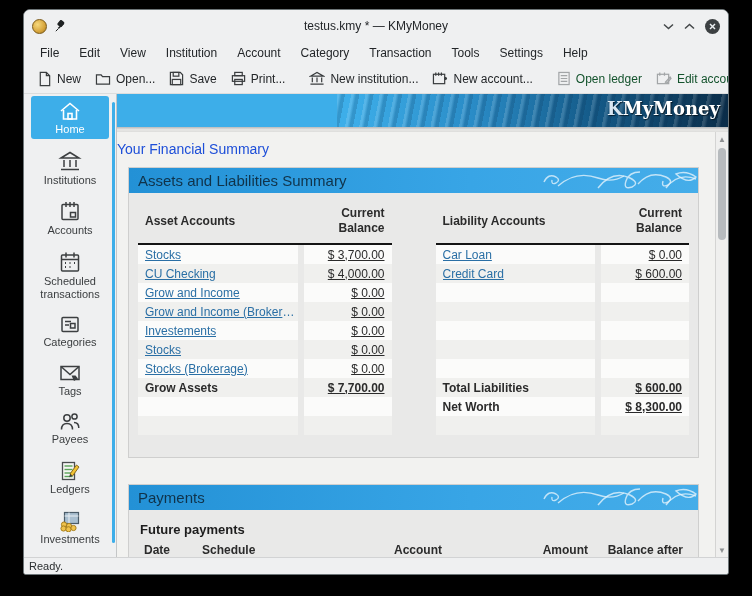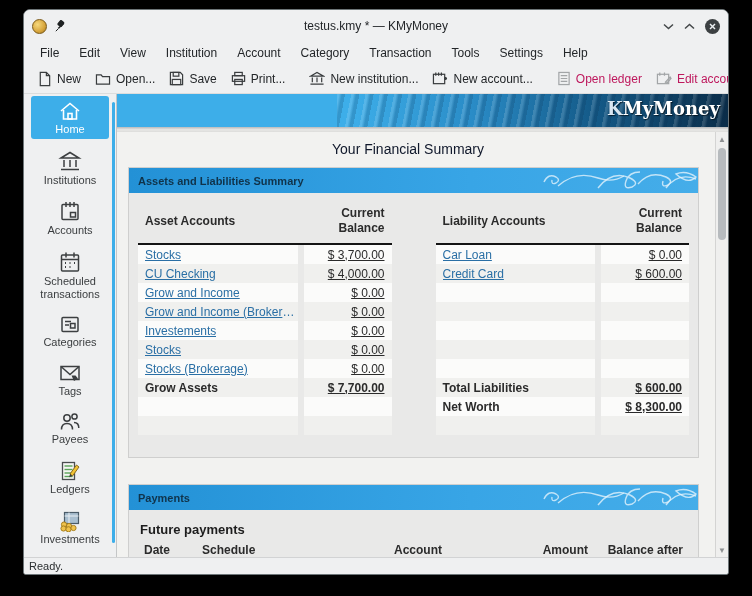--- a/index.html
+++ b/index.html
@@ -17,46 +17,46 @@
   .win-controls .wbtn{cursor:default;display:flex;align-items:center;}
   .close-circle{width:15px;height:15px;border-radius:50%;background:#3c4042;display:flex;align-items:center;justify-content:center;}
   
   .menubar{height:22px;display:flex;align-items:center;gap:0;padding:0 6px;font-size:12px;color:#232629;}
   .menu-item{padding:2px 10px;border-radius:2px;}
   
   .toolbar{height:30px;display:flex;align-items:center;padding:0 6px;font-size:12px;color:#232629;border-bottom:1px solid #dcdddd;}
   .tbtn{display:flex;align-items:center;gap:5px;padding:3px 7px;border-radius:2px;white-space:nowrap;}
   .tbtn svg{display:block;}
   .tsep{width:1px;height:18px;background:#c9cbcc;margin:0 5px;}
-  .tbtn.disabled{color:#be185d;}
+  .tbtn.disabled{color:#14532d;}
   
   .main{flex:1;display:flex;min-height:0;}
   .sidebar{width:92px;position:relative;padding-top:2px;overflow:hidden;background:#eff0f1;}
   .side-item{display:flex;flex-direction:column;align-items:center;gap:1px;margin:0 auto 7px auto;width:78px;
     padding:4px 2px 3px 2px;border-radius:3px;color:#3a3d3f;font-size:11px;text-align:center;line-height:1.15;}
   .side-item svg{display:block;}
   .side-item.active{background:#3daee9;color:#ffffff;}
   .sidebar-scrollbar{position:absolute;right:1px;top:8px;bottom:14px;width:3px;background:#3daee9;border-radius:2px;}
   
   .content{flex:1;display:flex;flex-direction:column;min-width:0;border-left:1px solid #c4c6c7;background:#f2f2f0;}
   .banner{height:33px;position:relative;background:linear-gradient(90deg,#3daee9 0%,#3daee9 38%,#2a8cc7 58%,#145a88 78%,#0a2d49 100%);overflow:hidden;flex:0 0 auto;padding-left:29px;}
   .banner-streaks{position:absolute;left:36%;right:0;top:0;bottom:0;
     background:repeating-linear-gradient(101deg,rgba(255,255,255,0.14) 0 2px,rgba(10,40,70,0.18) 5px 8px,transparent 8px 14px);}
   .banner-logo{position:absolute;right:8px;top:4px;font-family:"DejaVu Serif",serif;font-weight:bold;font-size:18px;color:#fff;
     text-shadow:1px 1px 1px rgba(0,0,0,0.6);letter-spacing:0px;}
   .banner-logo .logo-k{color:#d9e7f2;}
   .banner-divider{height:5px;background:linear-gradient(#b9babb,#e8e8e6 55%,#dcdcda);flex:0 0 auto;}
   .scrollview{flex:1;position:relative;overflow:hidden;background:#f2f2f0;}
   .scrollbody{position:absolute;left:0;top:0;right:13px;bottom:0;overflow:hidden;}
-  .page-title{margin:9px 16px 10px 0;text-align:center;font-size:14px;color:#0f172a;}
+  .page-title{margin:9px 16px 10px 0;text-align:left;font-size:14px;color:#1d4ed8;}
   
   .secbox{margin:0 16px 26px 11px;background:#e9e9e8;border:1px solid #cfcfce;}
   .sec-header{height:25px;position:relative;display:flex;align-items:center;padding:0 9px;
     background:linear-gradient(90deg,#2391d6,#38a5e6 60%,#45ade9);overflow:hidden;}
-  .sec-header-title{font-size:11px;font-weight:bold;color:#10334a;position:relative;z-index:2;}
+  .sec-header-title{font-size:15px;font-weight:normal;color:#10334a;position:relative;z-index:2;}
   .flourish{position:absolute;right:0;top:0;height:25px;z-index:1;opacity:0.85;}
   .sec-body{padding:0 0 0 0;}
   
   .summary-tables{display:flex;padding:12px 9px 22px 9px;font-size:12px;color:#2b2b2b;}
   .s-side{flex:1;min-width:0;}
   .s-mid-gap{width:44px;}
   .side-head{display:flex;align-items:center;border-bottom:2px solid #141414;padding-bottom:7px;margin-bottom:0;height:40px;}
   .side-head .h-name{flex:1;padding-left:7px;font-weight:bold;}
   .side-head .h-amt{width:88px;text-align:right;padding-right:7px;font-weight:bold;white-space:pre-line;line-height:1.25;}
   .acct-row{display:flex;height:19px;align-items:center;}

